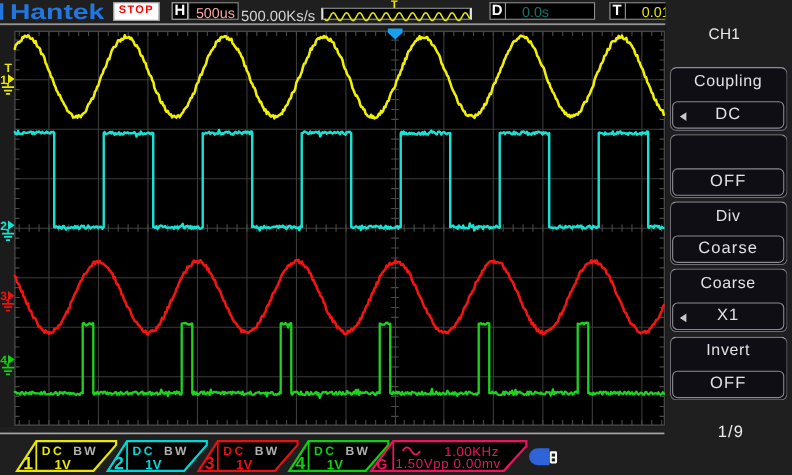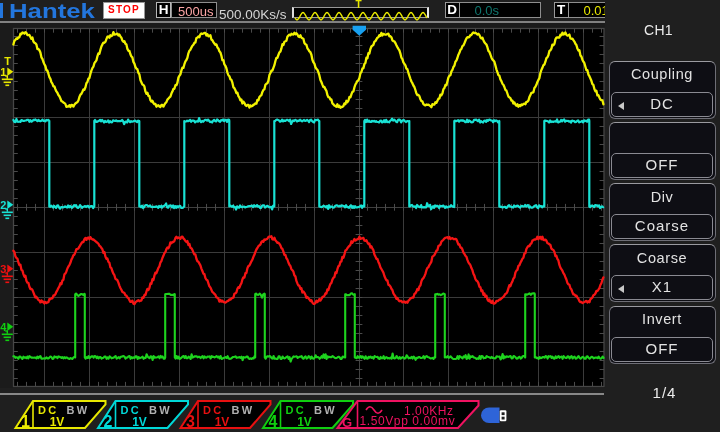--- a/index.html
+++ b/index.html
@@ -479,15 +479,15 @@
         <div class="btn">Coarse</div>
       </div>
     <div class="abs grp" style="top:244.4px">
         <div class="lbl">Coarse</div>
         <div class="btn"><span class="arrow"></span>X1</div>
       </div>
     <div class="abs grp" style="top:305.7px">
         <div class="lbl">Invert</div>
         <div class="btn">OFF</div>
       </div>
-    <div class="abs" id="pageno">1/4</div>
+    <div class="abs" id="pageno">1/9</div>
   </div>
 </div>
 
 </body></html>

